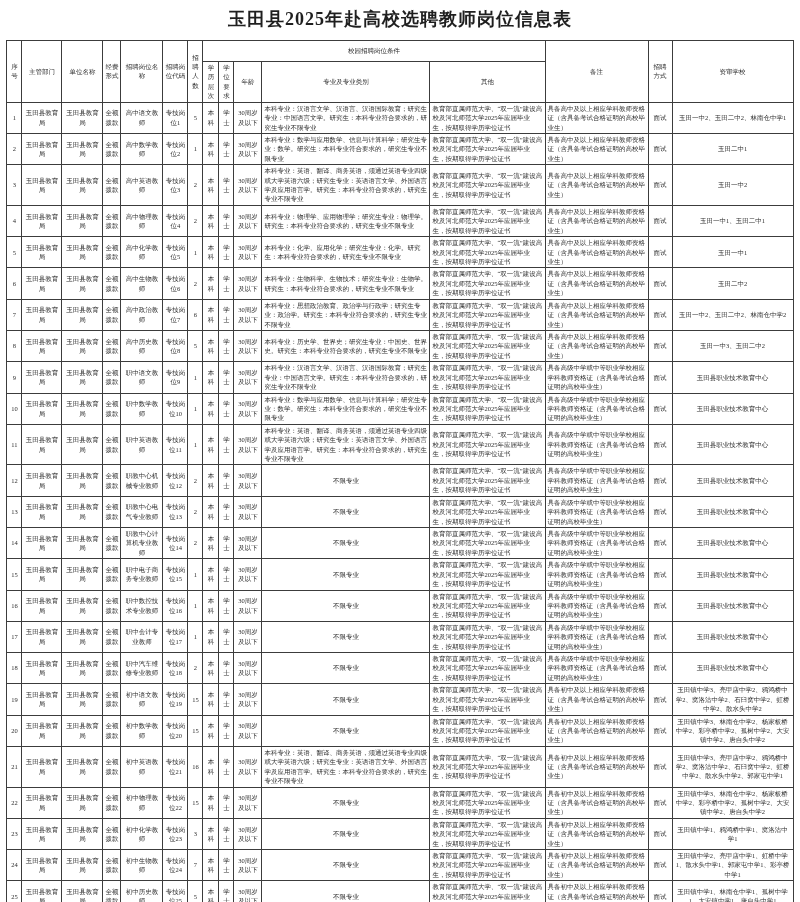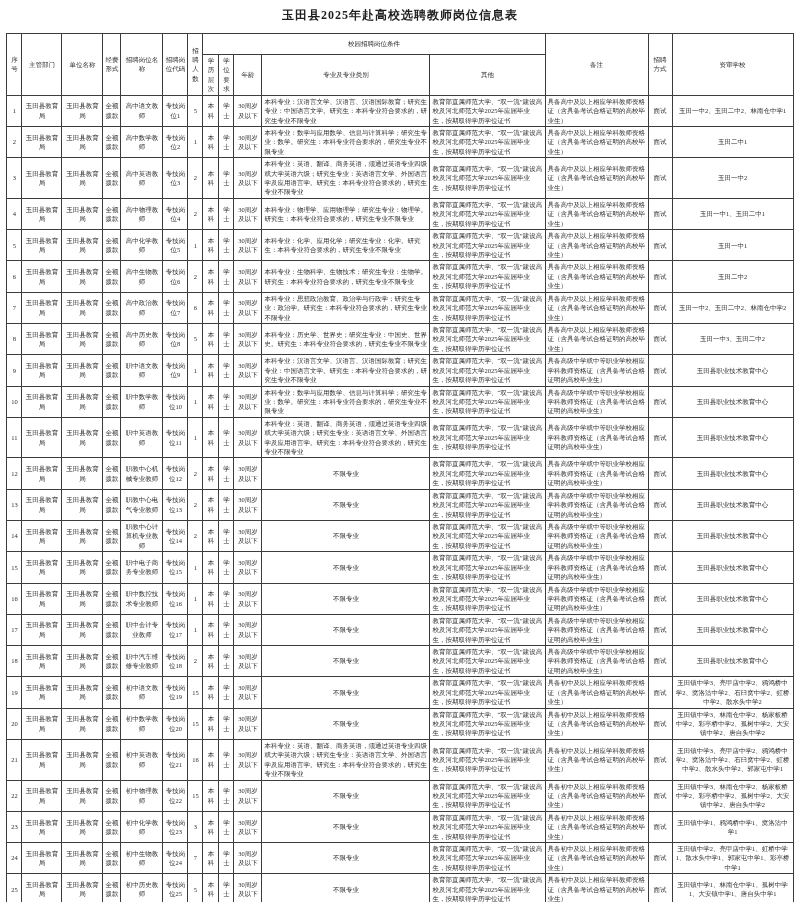--- a/index.html
+++ b/index.html
@@ -2,21 +2,21 @@
 <html><head>
 <meta charset="utf-8">
 <style>
   html,body{margin:0;padding:0;}
   body{
     width:800px;height:902px;background:#ffffff;overflow:hidden;
     font-family:"Liberation Serif","DejaVu Serif",serif;
     color:#2e2e2e;
   }
   .page-title{
-    text-align:center;font-size:12px;font-weight:bold;
+    text-align:center;font-size:18px;font-weight:bold;
     margin:7px 0 9px 0;letter-spacing:1px;color:#1f1f1f;
   }
   table.positions{
     border-collapse:collapse;table-layout:fixed;
     margin:0 auto;width:786px;
   }
   table.positions th,table.positions td{
     border:1px solid #3c3c3c;
     padding:1px 2px;
     font-size:6.5px;line-height:1.45;

